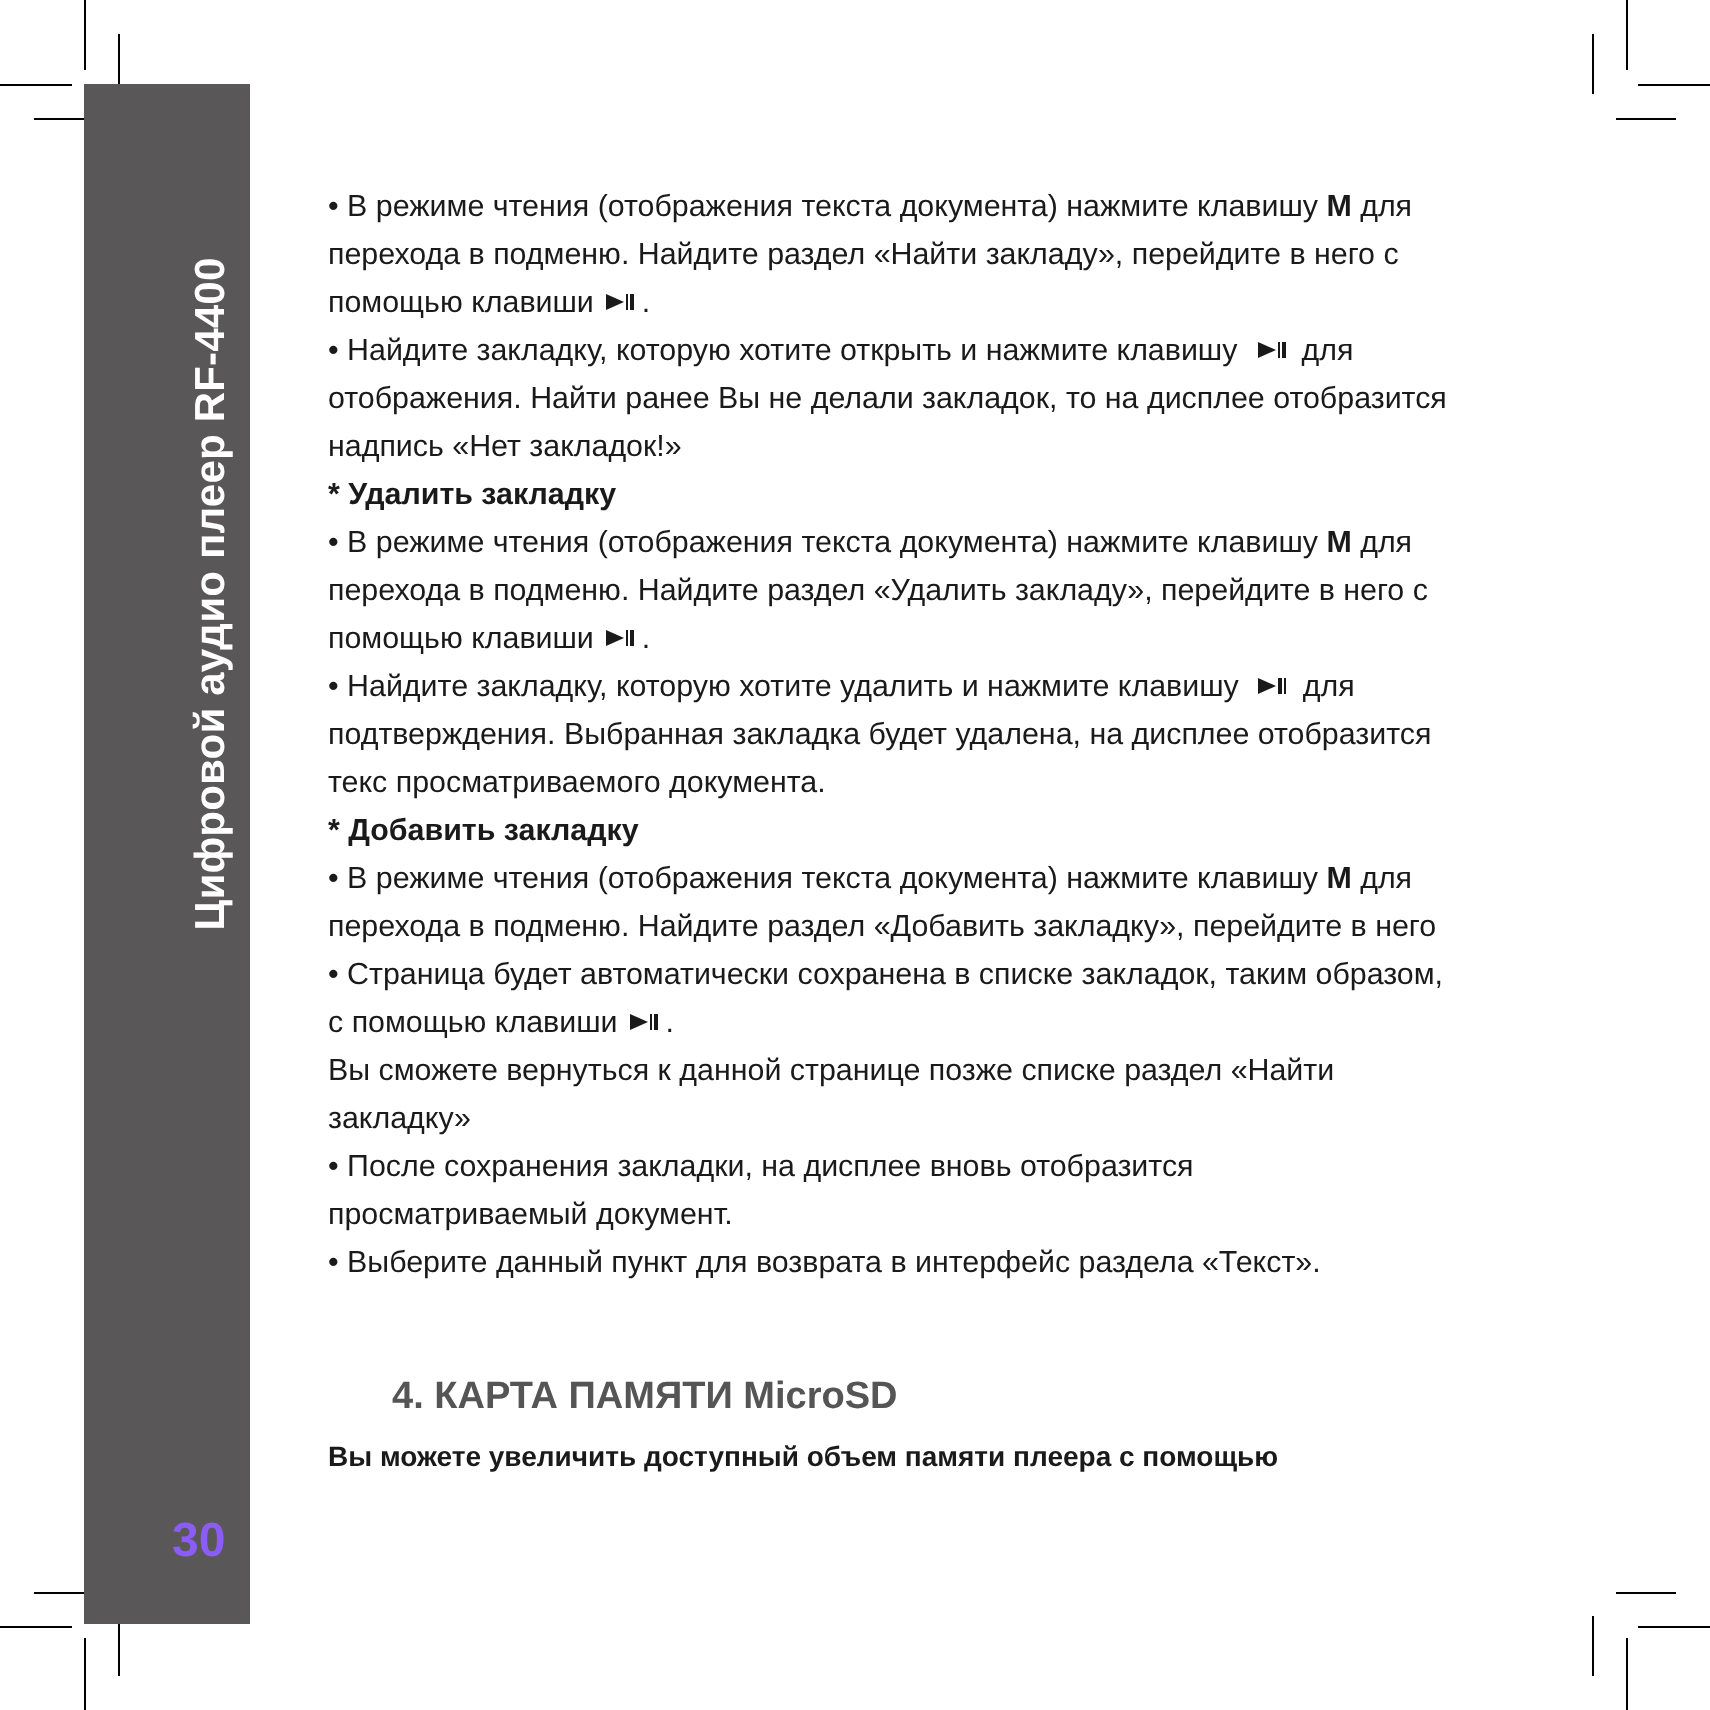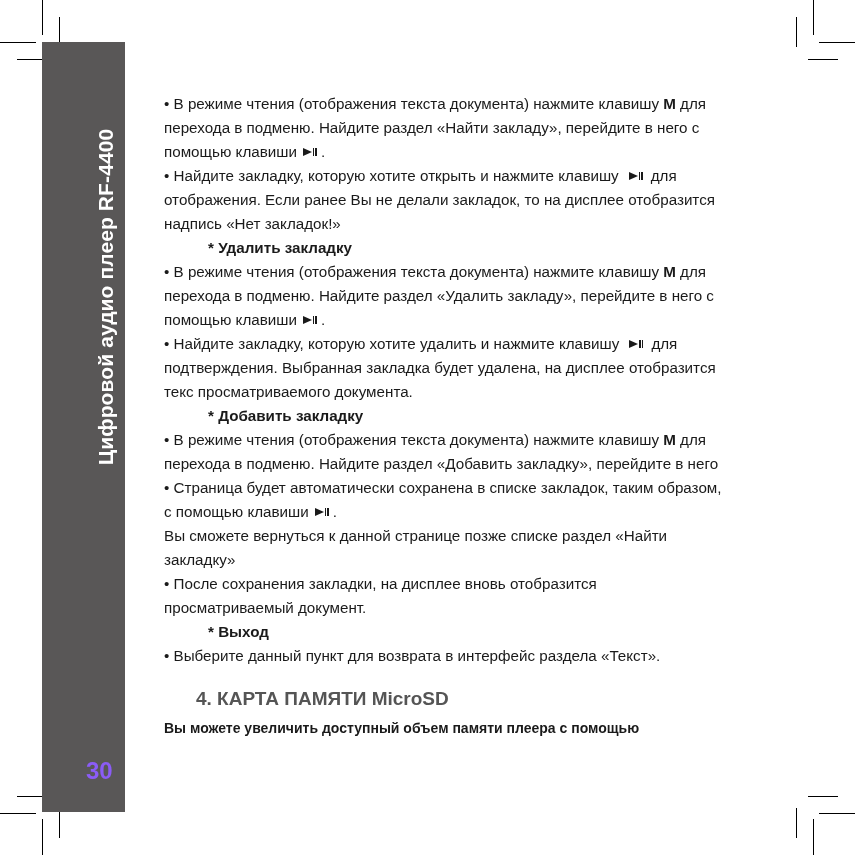--- a/index.html
+++ b/index.html
@@ -4,21 +4,21 @@
 <style>
   html, body { margin:0; padding:0; }
   body { width:855px; height:855px; background:#ffffff; position:relative; overflow:hidden; font-family:"Liberation Sans", sans-serif; color:#1a1a1a; }
   .crop { position:absolute; background:#000; }
   .side-bar { position:absolute; left:42px; top:42px; width:83px; height:770px; background:#595757; }
   .side-title { position:absolute; left:106px; top:297px; transform:translate(-50%,-50%) rotate(-90deg); white-space:nowrap; color:#ffffff; font-weight:bold; font-size:21px; letter-spacing:0.1px; }
   .page-num { position:absolute; left:86px; top:757px; color:#8b5cf6; font-weight:bold; font-size:24px; }
   .content { position:absolute; left:164px; top:92px; width:640px; }
   .line { height:24px; line-height:24px; font-size:15.2px; white-space:nowrap; }
   .line b { font-weight:bold; }
-  .sub { font-weight:bold;margin-left:44px; }
+  .sub { font-weight:bold; }
   .pp { display:inline-block; width:14px; height:10px; position:relative; vertical-align:middle; margin:0 4px 0 6px; top:-1px; }
   .pp .tri { position:absolute; left:0; top:1px; width:0; height:0; border-top:4px solid transparent; border-bottom:4px solid transparent; border-left:9px solid #1a1a1a; }
   .pp .bar { position:absolute; top:1px; width:1.5px; height:8px; background:#1a1a1a; }
   .heading { position:absolute; left:164px; top:688px; font-size:19px; font-weight:bold; color:#555555; white-space:nowrap;margin-left:32px; }
   .lead { position:absolute; left:164px; top:720px; font-size:14px; font-weight:bold; color:#1a1a1a; white-space:nowrap; }
 </style>
 </head>
 <body>
 
 <div class="crop" style="left:42px;top:0;width:1px;height:35px;"></div>
@@ -43,36 +43,35 @@
 
 <div class="side-bar"></div>
 <div class="side-title">Цифровой аудио плеер RF-4400</div>
 <div class="page-num">30</div>
 
 <div class="content">
   <div class="line"><span>• В режиме чтения (отображения текста документа) нажмите клавишу </span><b>M</b><span> для</span></div>
   <div class="line">перехода в подменю. Найдите раздел «Найти закладу», перейдите в него с</div>
   <div class="line"><span>помощью клавиши</span><span class="pp"><span class="tri"></span><span class="bar" style="left:10px"></span><span class="bar" style="left:12.5px"></span></span><span>.</span></div>
   <div class="line"><span>• Найдите закладку, которую хотите открыть и нажмите клавишу</span><span class="pp" style="margin-left:10px;margin-right:8px"><span class="tri"></span><span class="bar" style="left:10px"></span><span class="bar" style="left:12.5px"></span></span><span>для</span></div>
-  <div class="line">отображения. Если ранее Вы не делали закладок, то на дисплее отобразится</div>
+  <div class="line">отображения. Найти ранее Вы не делали закладок, то на дисплее отобразится</div>
   <div class="line">надпись «Нет закладок!»</div>
   <div class="line sub">* Удалить закладку</div>
   <div class="line"><span>• В режиме чтения (отображения текста документа) нажмите клавишу </span><b>M</b><span> для</span></div>
   <div class="line">перехода в подменю. Найдите раздел «Удалить закладу», перейдите в него с</div>
   <div class="line"><span>помощью клавиши</span><span class="pp"><span class="tri"></span><span class="bar" style="left:10px"></span><span class="bar" style="left:12.5px"></span></span><span>.</span></div>
   <div class="line"><span>• Найдите закладку, которую хотите удалить и нажмите клавишу</span><span class="pp" style="margin-left:10px;margin-right:8px"><span class="tri"></span><span class="bar" style="left:10px"></span><span class="bar" style="left:12.5px"></span></span><span>для</span></div>
   <div class="line">подтверждения. Выбранная закладка будет удалена, на дисплее отобразится</div>
   <div class="line">текс просматриваемого документа.</div>
   <div class="line sub">* Добавить закладку</div>
   <div class="line"><span>• В режиме чтения (отображения текста документа) нажмите клавишу </span><b>M</b><span> для</span></div>
   <div class="line">перехода в подменю. Найдите раздел «Добавить закладку», перейдите в него</div>
   <div class="line">• Страница будет автоматически сохранена в списке закладок, таким образом,</div>
   <div class="line"><span>с помощью клавиши</span><span class="pp"><span class="tri"></span><span class="bar" style="left:10px"></span><span class="bar" style="left:12.5px"></span></span><span>.</span></div>
   <div class="line">Вы сможете вернуться к данной странице позже списке раздел «Найти</div>
   <div class="line">закладку»</div>
   <div class="line">• После сохранения закладки, на дисплее вновь отобразится</div>
   <div class="line">просматриваемый документ.</div>
-  <div class="line sub">* Выход</div>
   <div class="line">• Выберите данный пункт для возврата в интерфейс раздела «Текст».</div>
 </div>
 
 <div class="heading">4. КАРТА ПАМЯТИ MicroSD</div>
 <div class="lead">Вы можете увеличить доступный объем памяти плеера с помощью</div>
 
 </body></html>

